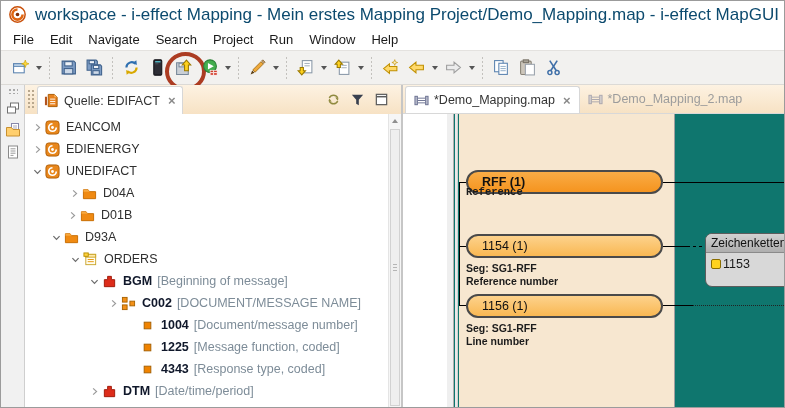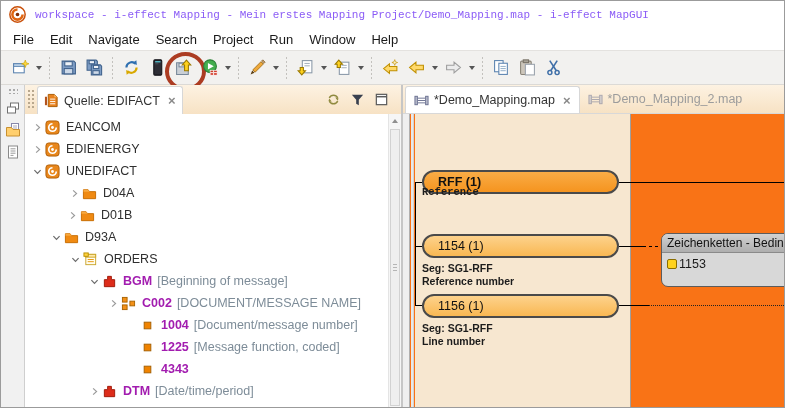--- a/index.html
+++ b/index.html
@@ -3,21 +3,21 @@
 <meta charset="utf-8">
 <style>
   * { margin:0; padding:0; box-sizing:border-box; }
   html,body { width:785px; height:408px; }
   body { font-family:"Liberation Sans", sans-serif; overflow:hidden; background:#fff; }
   .window { width:785px; height:408px; border:1px solid #9b9b9b; background:#fff; position:relative; overflow:hidden; }
 
   
   .titlebar { height:27px; display:flex; align-items:center; padding-left:8px; background:#fff; }
   .app-logo { width:17px; height:17px; display:inline-flex; margin-right:9px; }
-  .title-text { font-size:11px; color:#8b5cf6; white-space:nowrap;font-family:Liberation Mono, monospace; }
+  .title-text { font-size:17px; color:#0c4a6e; white-space:nowrap; }
 
   
   .menubar { height:22px; display:flex; align-items:center; background:#fff; padding-left:4px; }
   .menu-item { font-size:13px; color:#1a1a1a; padding:2px 8px; cursor:default; }
 
   
   .toolbar { height:35px; display:flex; align-items:center; background:#f2f1ef; border-top:1px solid #e4e2df; border-bottom:1px solid #dcdad6; padding-left:6px; }
   .tb-btn { position:relative; width:24px; height:26px; display:inline-flex; align-items:center; justify-content:center; border:none; background:transparent; margin:0 1px; }
   .tb-btn svg { width:17px; height:17px; }
   .tb-caret { width:11px; height:26px; display:inline-flex; align-items:center; justify-content:center; }
@@ -45,39 +45,39 @@
   .va-btn svg { width:15px; height:15px; }
 
   .tree-body { flex:1; position:relative; overflow:hidden; background:#fff; padding-top:2px; }
   .tree-row { height:22px; display:flex; align-items:center; width:364px; cursor:default; }
   .tw-arrow { width:13px; height:13px; flex:none; display:flex; align-items:center; justify-content:center; }
   .tw-arrow svg { width:11px; height:11px; }
   .tw-icon { width:17px; height:16px; flex:none; display:flex; align-items:center; justify-content:center; margin-right:5px; }
   .tw-icon svg { width:15px; height:15px; }
   .tw-icon.small svg { width:9px; height:9px; }
   .t-label { font-size:12.5px; color:#2f2f2f; white-space:nowrap; }
-  .t-label.code { font-weight:bold; color:#a21caf; }
+  .t-label.code { font-weight:bold; color:#0f172a; }
   .t-desc { font-size:12.5px; color:#7d8c98; margin-left:5px; white-space:nowrap; }
 
   .vscroll { position:absolute; right:0; top:0; bottom:0; width:13px; background:#f6f6f6; border-left:1px solid #e4e4e4; }
   .vs-up { height:14px; position:relative; }
   .vs-up i { position:absolute; left:3px; top:5px; border-left:3.5px solid transparent; border-right:3.5px solid transparent; border-bottom:4px solid #8f8f8f; }
   .vs-thumb { position:absolute; left:1px; right:1px; top:15px; bottom:3px; background:#efefef; border:1px solid #d2d2d2; }
   .vs-grip { position:absolute; left:2px; right:2px; top:50%; height:7px; margin-top:-4px; background:repeating-linear-gradient(#b5b5b5 0 1px, transparent 1px 3px); }
 
   
   .editor { flex:1; display:flex; flex-direction:column; min-width:0; }
   .editor-tabs { height:29px; background:linear-gradient(#fdf2e2,#f7e2c4); display:flex; align-items:stretch; border-bottom:1px solid #d8d8d8; }
   .ed-tab { display:flex; align-items:center; padding:0 8px; white-space:nowrap; }
   .ed-tab.active { background:#fff; border:1px solid #d7d7d7; border-bottom:none; border-radius:3px 3px 0 0; margin:1px 0 0 2px; }
   .ed-tab .et-label { font-size:12.5px; color:#333; }
   .ed-tab.inactive .et-label { color:#9c9c9c; }
   .ed-tab.inactive .et-icon { opacity:.55; }
 
-  .canvas { flex:1; position:relative; background:#f97316; overflow:hidden; }
+  .canvas { flex:1; position:relative; background:#0f766e; overflow:hidden;margin-left:44px; }
   .cv-rail { position:absolute; left:0; top:0; bottom:0; width:7px; background:#efefef; border-right:1px solid #b0b0b0; }
   .cv-rail2 { position:absolute; left:8px; top:0; bottom:0; width:3px; background:#e9e9e9; border-right:1px solid #d2d2d2; }
   .cv-beige { position:absolute; left:12px; top:0; bottom:0; width:216px; background:#f7e7d0; border-right:1px solid #9f9f9f; }
   .pill { position:absolute; left:19px; width:197px; height:24px; border:2px solid #4a4a4a; border-radius:13px; display:flex; align-items:center; padding-left:14px; font-size:12.5px; color:#111; }
   .pill.strong { background:linear-gradient(#f9ac46,#f5941f); font-weight:bold; }
   .pill.light { background:linear-gradient(#fdd28c,#f9b853); }
   .sublabel { position:absolute; left:19px; font-size:10.5px; font-weight:bold; color:#1c1c1c; white-space:nowrap; }
   .cline { position:absolute; height:1px; background:#000; }
   .cline.v { width:1px; height:auto; }
   .cline.dashdot { background:repeating-linear-gradient(90deg,#000 0 3px, transparent 3px 6px); }
@@ -492,20 +492,21 @@
             <span class="t-desc">[Message function, coded]</span>
           </div>
           <div class="tree-row" style="padding-left: 101px;">
             <span class="tw-arrow"></span>
             <span class="tw-icon small">
               <svg viewBox="0 0 16 16">
                 <rect x="2" y="2" width="12" height="12" fill="#f08300" stroke="#9c5a00" stroke-width="1.5"></rect>
               </svg>
             </span>
             <span class="t-label code">4343</span>
+            <span class="t-desc">[Response type, coded]</span>
           </div>
           <div class="tree-row" style="padding-left: 63px;">
             <span class="tw-arrow">
               <svg viewBox="0 0 16 16">
                 <path d="M6 3.5 L11 8 L6 12.5" fill="none" stroke="#9a9a9a" stroke-width="1.7"></path>
               </svg>
             </span>
             <span class="tw-icon">
               <svg viewBox="0 0 16 16">
                 <path d="M2.5 6 h3.5 v-3.5 h4 v3.5 h3.5 v7.5 h-11 z" fill="#dd2c1a" stroke="#9e1708"></path>

